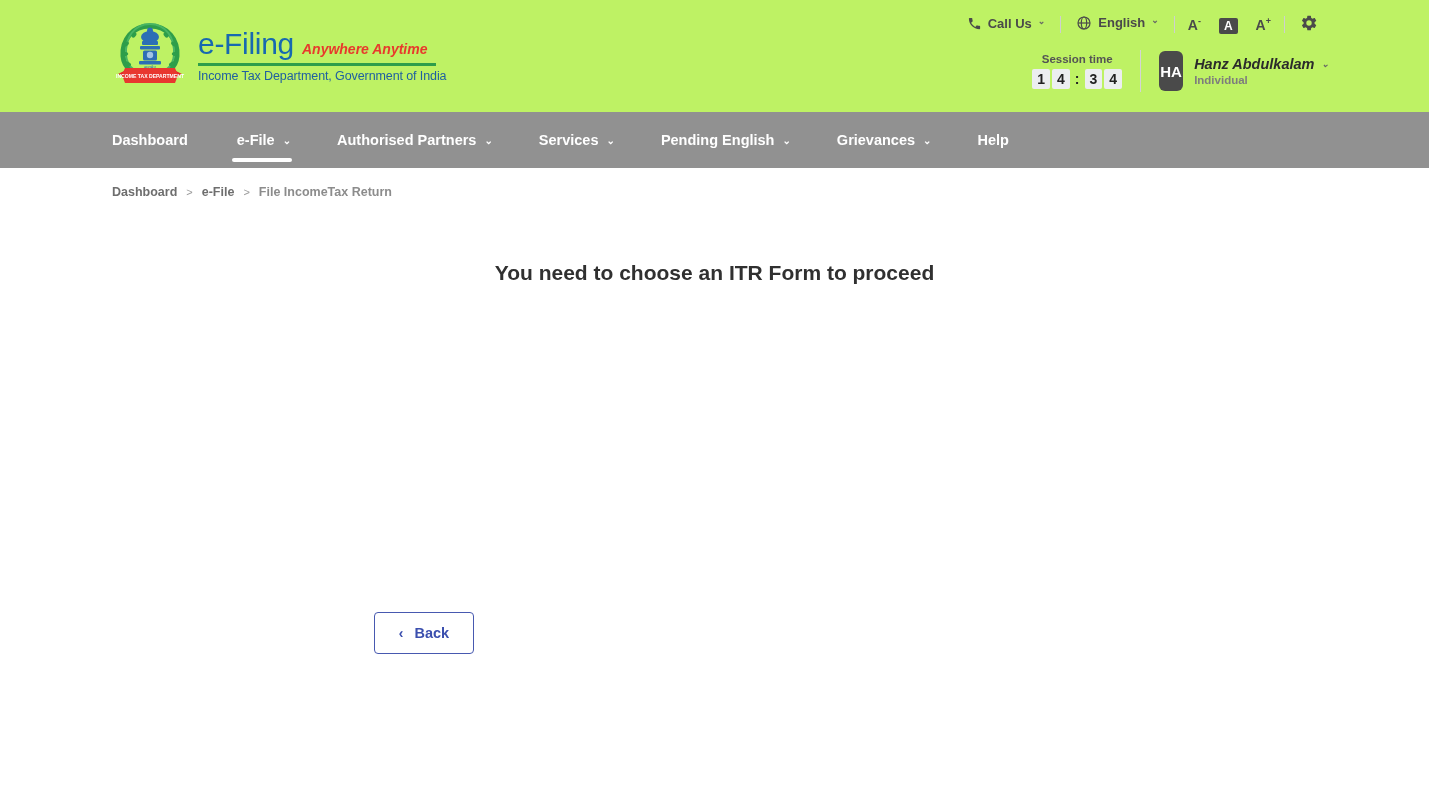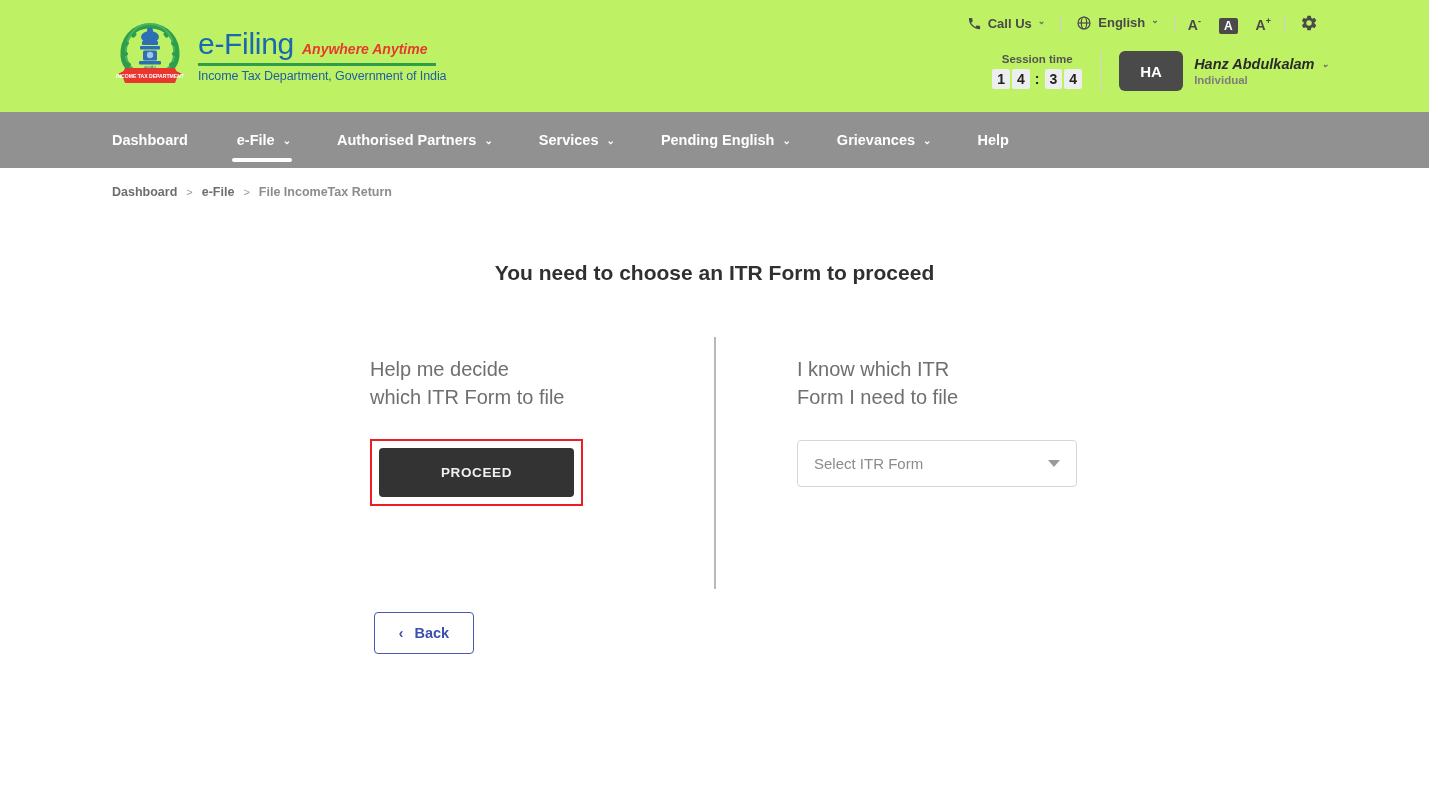--- a/index.html
+++ b/index.html
@@ -34,21 +34,21 @@
   .fz-box { background: #4a4a4a; color: #fff; border-radius: 2px; padding: 1px 5px; font-size: 12px; font-weight: bold; }
 
   .hdr-bottom { position: absolute; right: 100px; top: 50px; display: flex; align-items: center; gap: 0; justify-content: space-between; }
   .session { text-align: center; padding-right: 18px; }
   .session-label { font-size: 11.5px; font-weight: bold; color: #545454; margin-bottom: 4px; }
   .session-digits { display: flex; align-items: center; justify-content: center; gap: 2px; }
   .dg { background: #eceef0; color: #222; font-size: 14px; font-weight: bold; padding: 2px 5px; border-radius: 2px; }
   .colon { font-size: 14px; font-weight: bold; color: #222; padding: 0 3px; }
   .vdiv { width: 1px; height: 42px; background: #d4d4d4; }
   .user { display: flex; align-items: center; gap: 11px; padding-left: 18px; cursor: pointer; }
-  .avatar { width: 64px; height: 40px; background: #4a4a4a; color: #fff; border-radius: 6px;
+  .avatar { width: 24px; height: 40px; background: #4a4a4a; color: #fff; border-radius: 6px;
             display: flex; align-items: center; justify-content: center; font-size: 15px; font-weight: bold; }
   .uname { font-size: 14.5px; font-weight: bold; color: #2b2b2b; display: flex; align-items: center; gap: 7px; font-style: italic; }
   .utype { font-size: 11.5px; color: #7d7d7d; margin-top: 2px; font-weight: bold; }
 
   
   .nav { height: 56px; background: #919191; display: flex; align-items: center; padding-left: 112px; }
   .nav-item { position: relative; display: flex; align-items: center; gap: 8px; color: #fff;
               font-size: 14.5px; font-weight: bold; height: 56px; padding: 0 23px; cursor: pointer; }
   .nav-item:first-child { padding-left: 0; padding-right: 26px; }
   .nav-item .caret { color: #fff; font-size: 10px; }
@@ -240,39 +240,19 @@
   <div class="crumbs">
     <span class="crumb">Dashboard</span>
     <span class="crumb-sep">&gt;</span>
     <span class="crumb">e-File</span>
     <span class="crumb-sep">&gt;</span>
     <span class="crumb last">File IncomeTax Return</span>
   </div>
 
   <div class="title">You need to choose an ITR Form to proceed</div>
 
-  <div class="panels">
-    <div class="divider"></div>
-
-    <div class="panel panel-left">
-      <h2>Help me decide
-which ITR Form to file</h2>
-      <div class="proceed-wrap">
-        <button class="proceed-btn">PROCEED</button>
-      </div>
-    </div>
-
-    <div class="panel panel-right">
-      <h2>I know which ITR
-Form I need to file</h2>
-      <div class="select">
-        <span class="select-label">Select ITR Form</span>
-        <span class="tri-down"></span>
-      </div>
-    </div>
-  </div>
 
   <button class="back-btn">
     <span class="chev-left">‹</span>
     <span>Back</span>
   </button>
 
 </div>
 
 </body></html>

